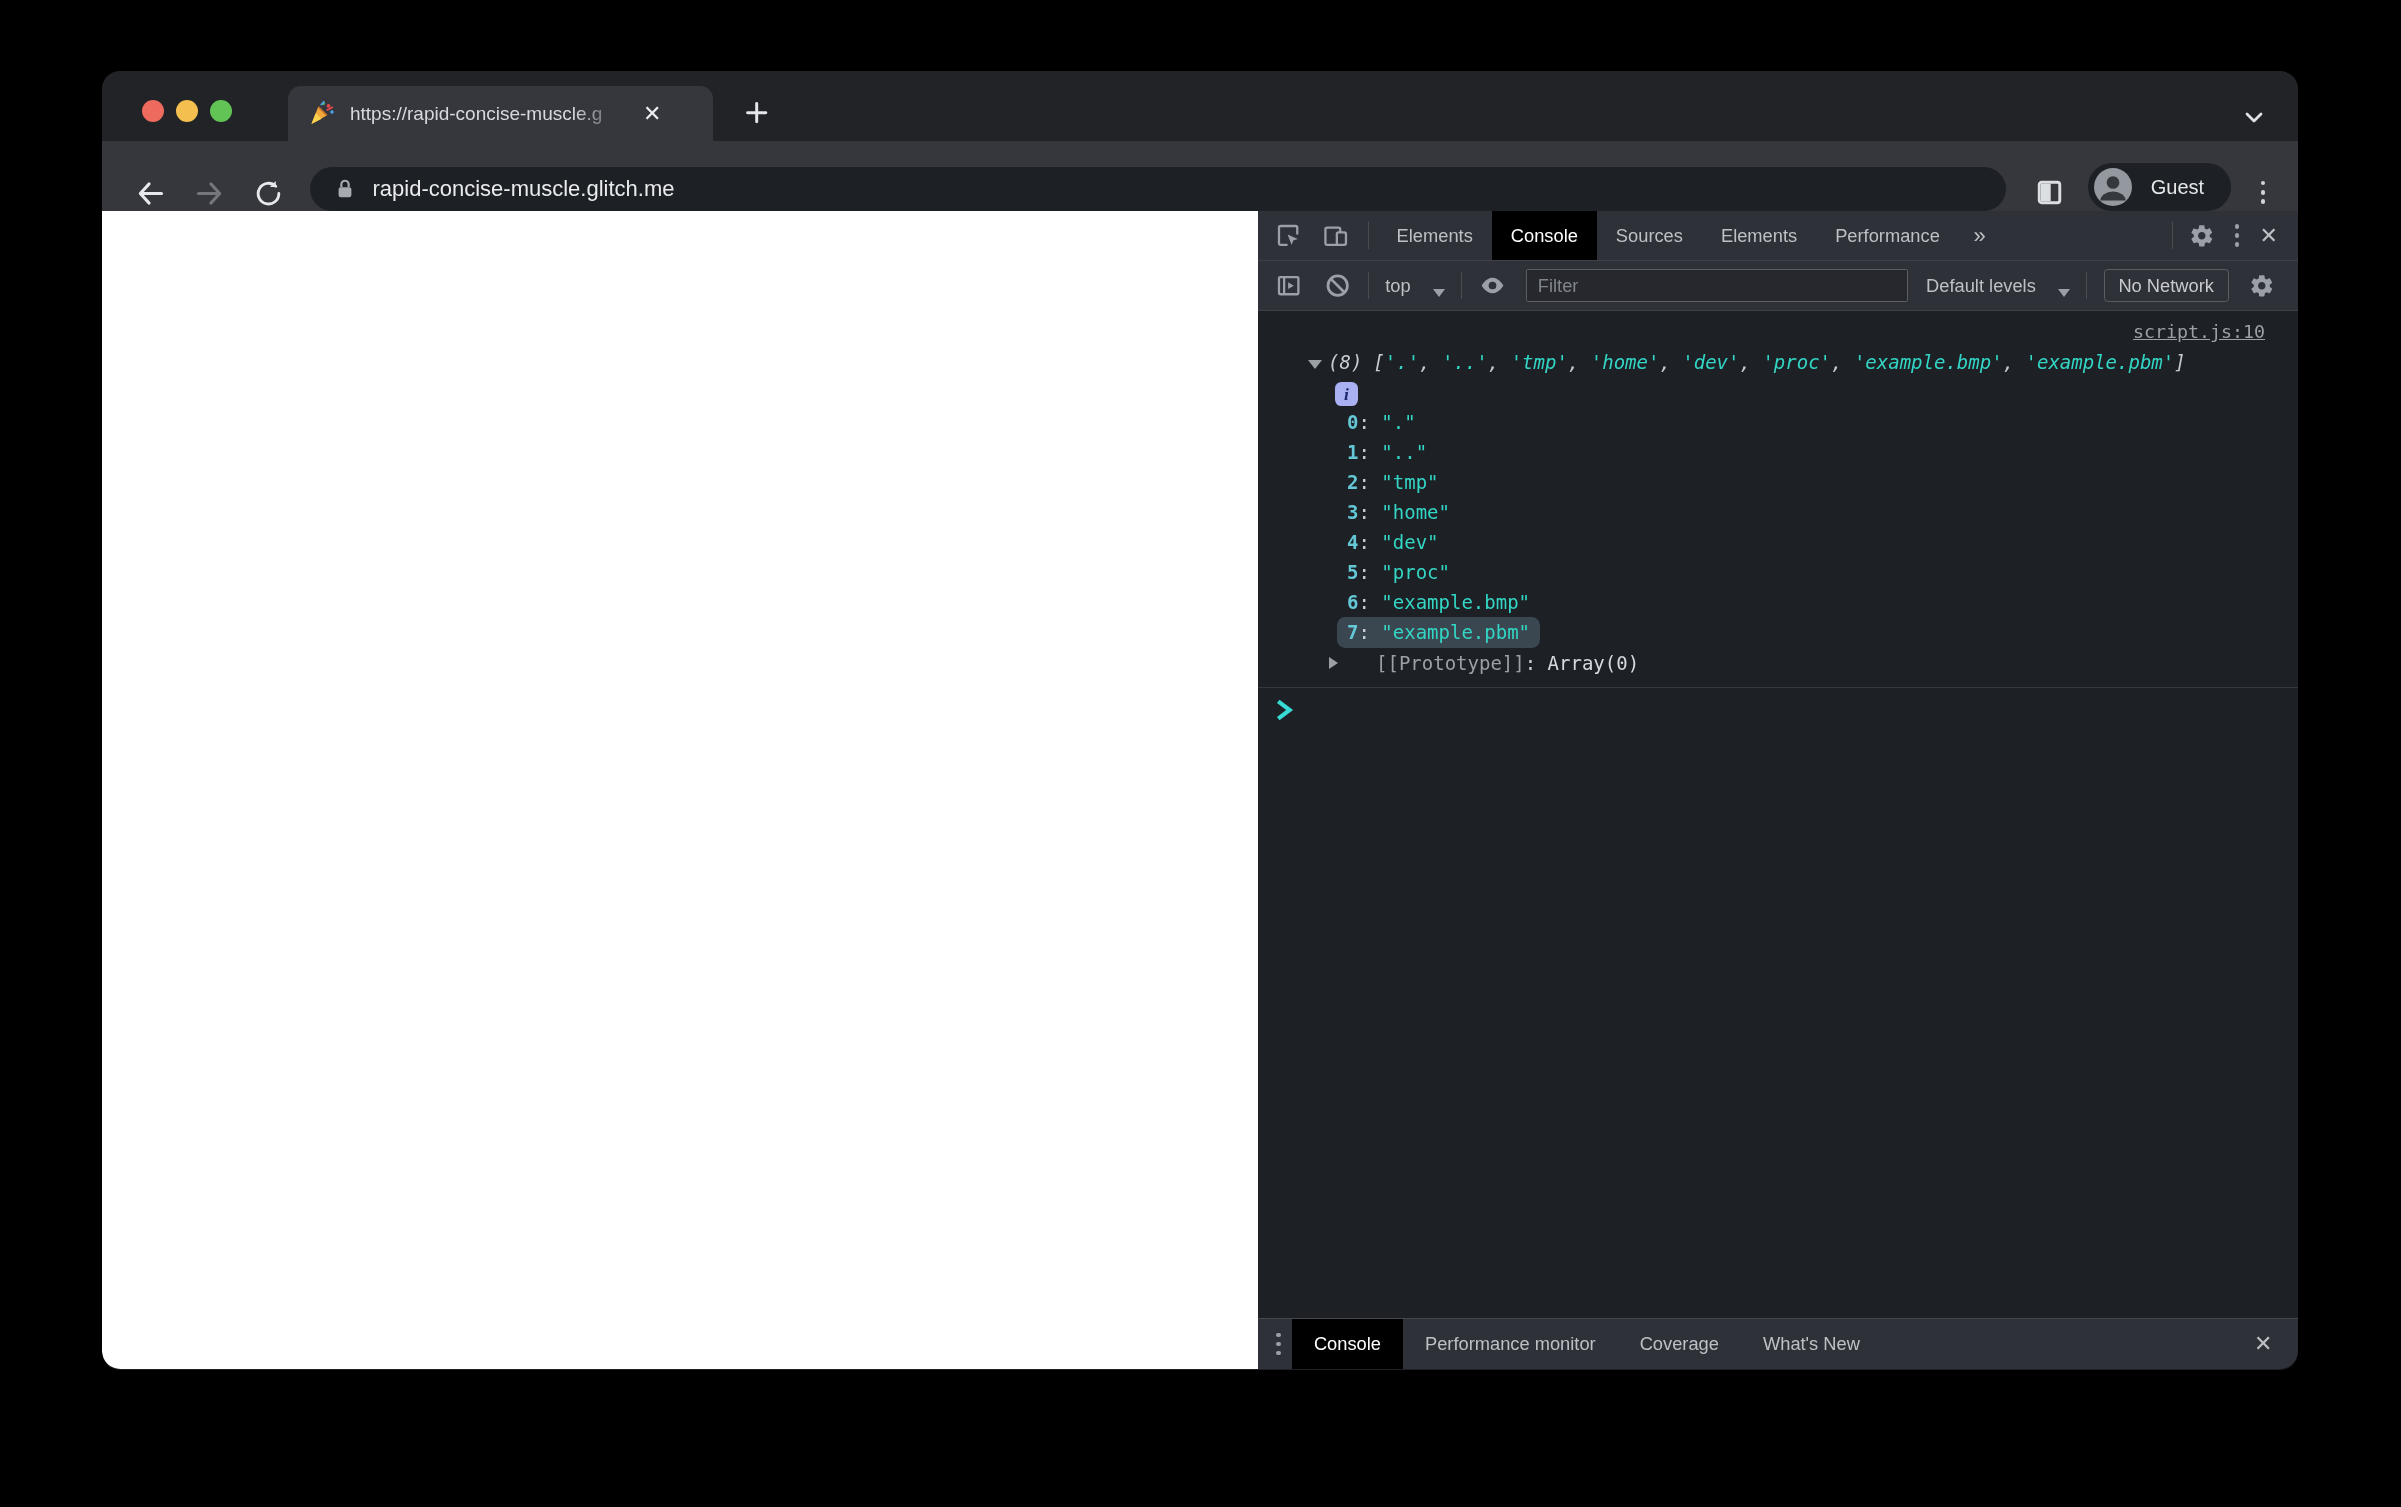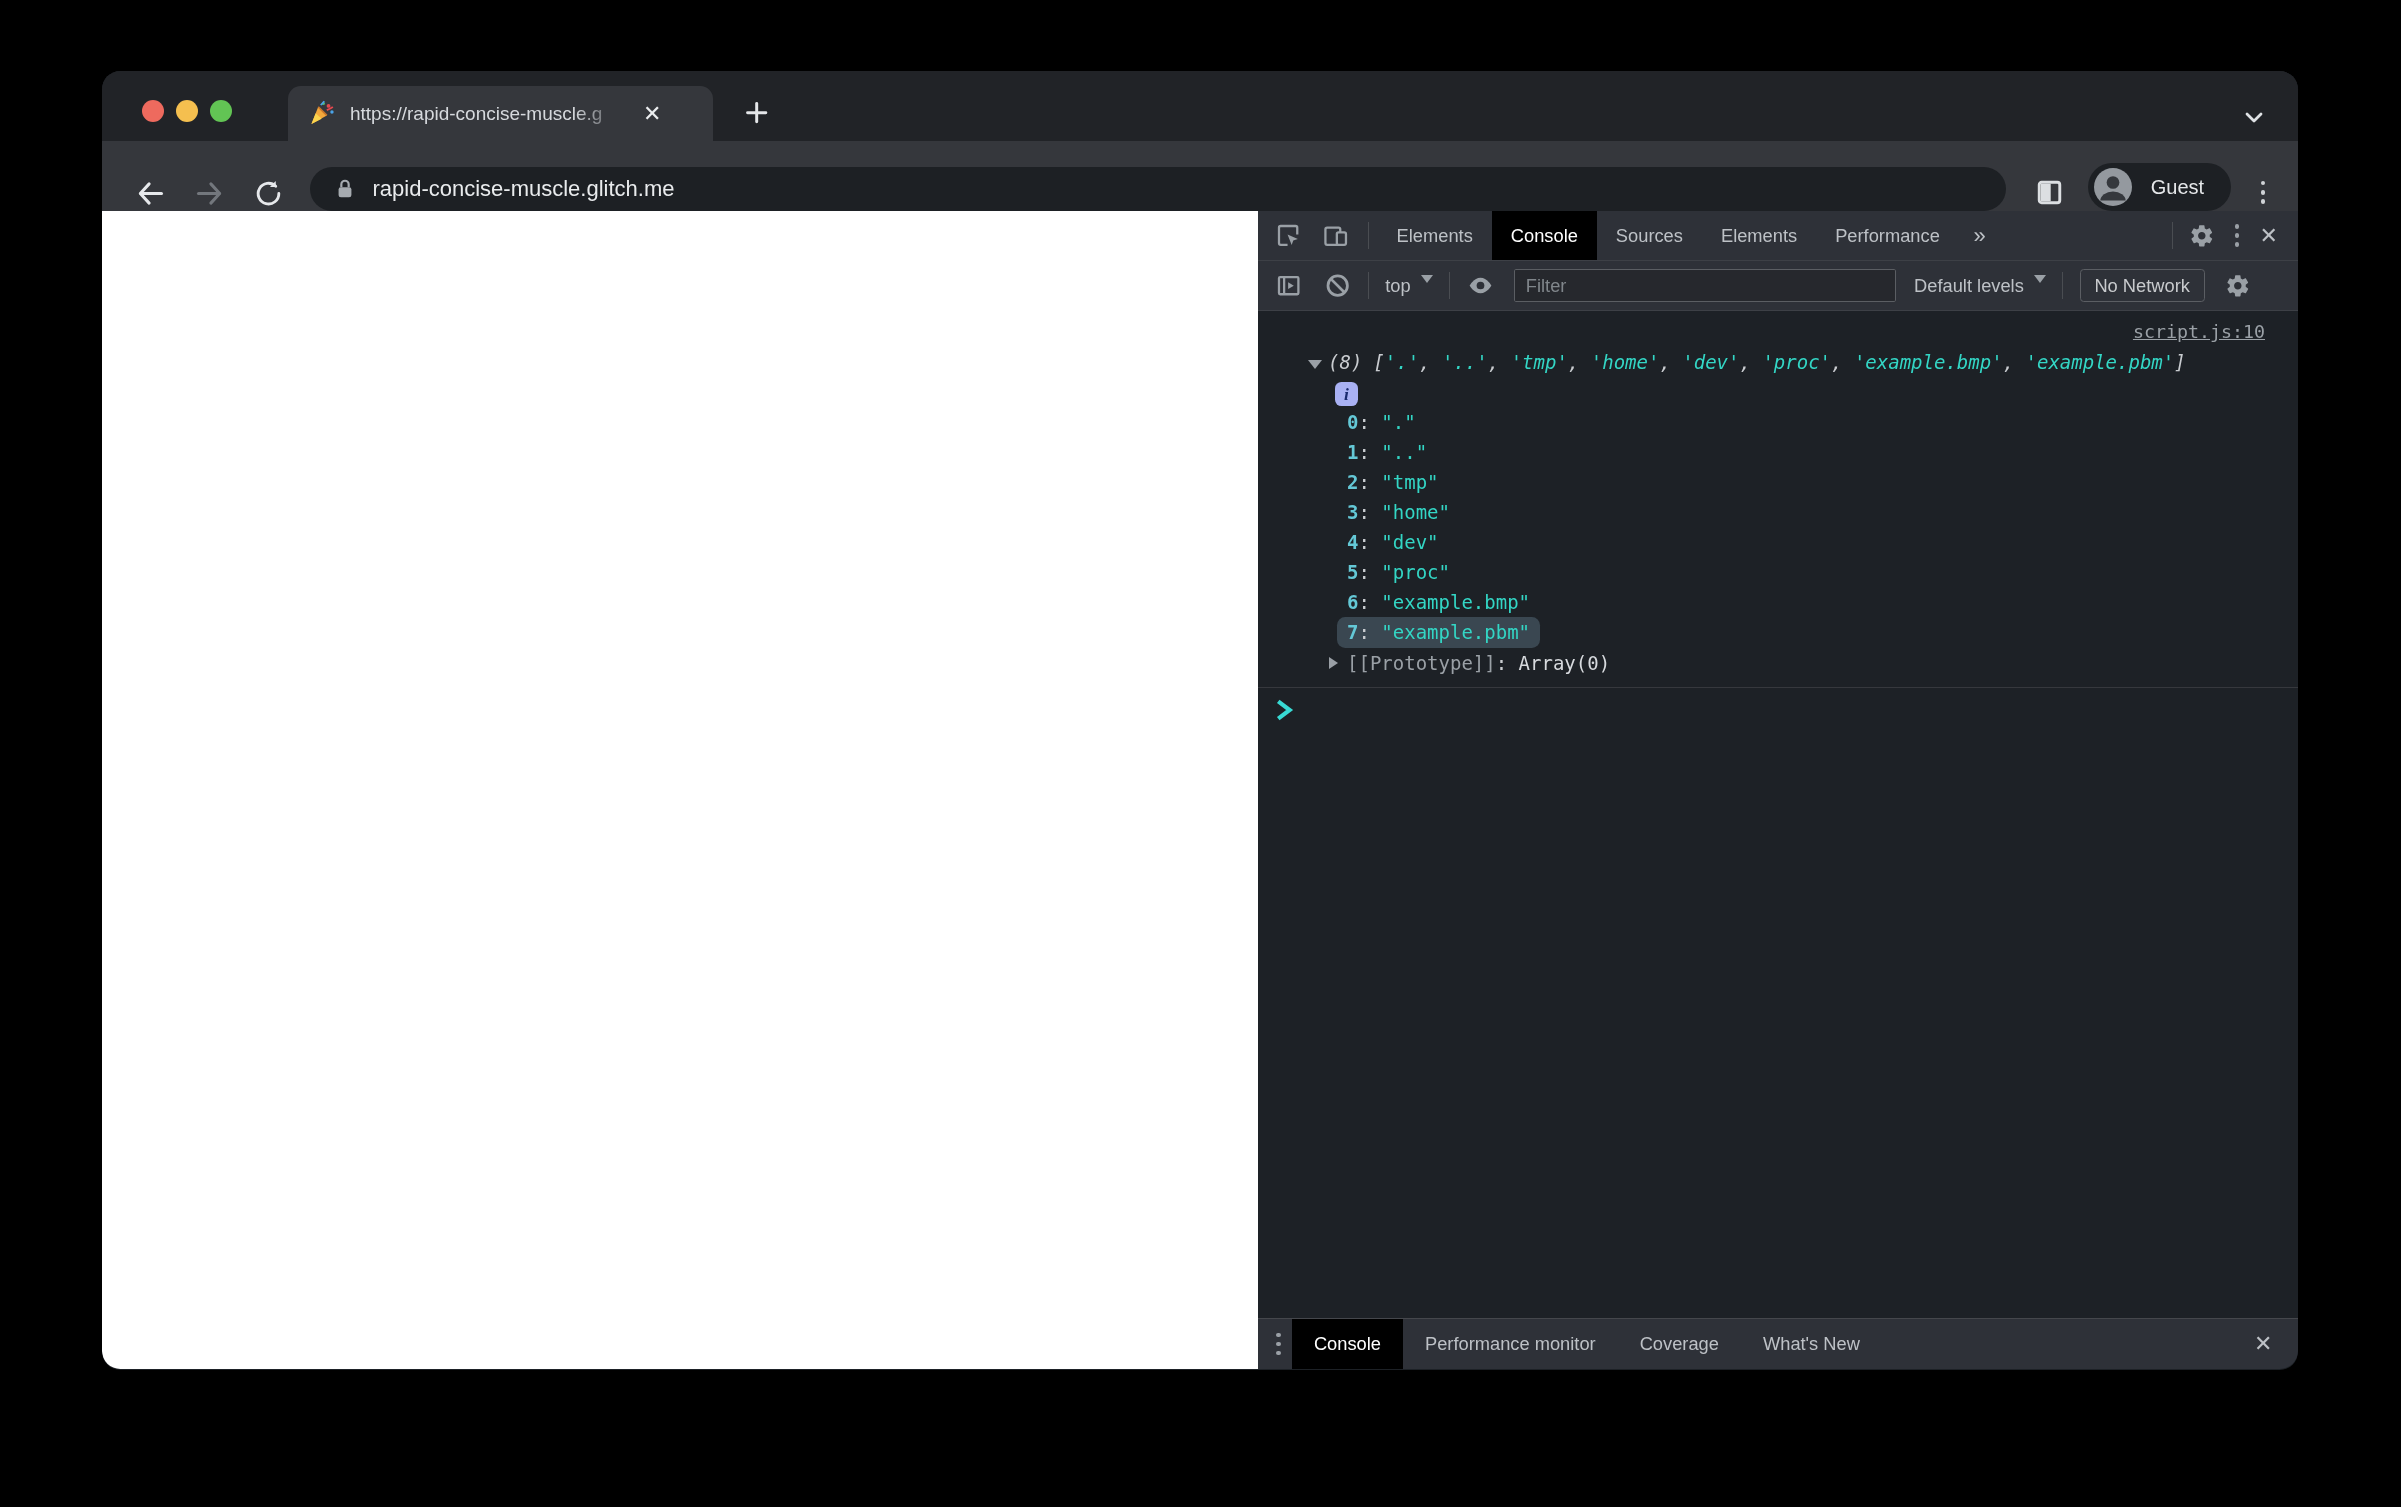--- a/index.html
+++ b/index.html
@@ -80,21 +80,21 @@
   .dt-toolbar{border-bottom:0.9px solid #3d4046;}
   .vdiv{width:0.9px;height:27.4px;background:#4a4d52;flex:none;}
   .dt-icon{flex:none;display:flex;align-items:center;justify-content:center;color:#9aa0a6;}
   .dt-tab{height:49px;display:flex;align-items:center;padding:0 19px;flex:none;white-space:nowrap;}
   .dt-tab.active{background:#000;color:#fff;}
   .more-tabs{padding:0 14.6px;font-size:22px;color:#bdc1c6;}
   .dt-close{padding:0 9.1px;font-size:22px;color:#bdc1c6;}
   .dt-kebab{padding:0 11px;}
   .dt-kebab i{background:#9aa0a6;}
   
-  .ctx{display:flex;align-items:flex-start;gap:10px;flex:none;color:#bdc1c6;}
+  .ctx{display:flex;align-items:flex-end;gap:22px;flex:none;color:#bdc1c6;}
   .caret{width:0;height:0;border-left:6.4px solid transparent;border-right:6.4px solid transparent;
     border-top:8.2px solid #9aa0a6;display:inline-block;}
   .filter-input{
     margin-left:18.3px;width:358px;height:31px;background:#26282d;border:0.9px solid #5b5e63;
     border-radius:1.8px;color:#d5d8dc;font-size:18.3px;padding:0 11px;outline:none;flex:none;
     font-family:"Liberation Sans", sans-serif;
   }
   .filter-input::placeholder{color:#80868b;}
   .no-issues{
     flex:none;border:0.9px solid #5b5e63;border-radius:3.7px;padding:4.6px 13.7px;color:#c8cacd;white-space:nowrap;
@@ -116,21 +116,21 @@
     display:inline-flex;width:23px;height:24px;align-items:center;justify-content:center;
     background:#a9b1f3;color:#1a2a6e;border-radius:6.4px;
     font:italic bold 17.4px "Liberation Serif", serif;
   }
   .entry{padding-left:89px;line-height:30px;white-space:nowrap;}
   .idx{color:#64c8d6;font-weight:bold;}
   .val{color:#33d6c5;}
   .hl{display:inline-block;background:#3a4751;border-radius:8.2px;padding:0px 10px 1.8px;margin-left:-10px;}
   .len-key{color:#4fa39d;font-weight:bold;}
   .num{color:#a089ec;}
-  .proto-row{padding-left:89px;line-height:30px;position:relative;color:#9aa0a6;white-space:nowrap;}
+  .proto-row{padding-left:118px;line-height:30px;position:relative;color:#9aa0a6;white-space:nowrap;}
   .tri-right{position:absolute;left:71px;top:9.1px;width:0;height:0;
     border-top:6.4px solid transparent;border-bottom:6.4px solid transparent;border-left:9.1px solid #9aa0a6;}
   .proto-val{color:#d7dade;}
   .console-divider{margin-top:9.1px;border-top:0.9px solid #36383d;}
   .prompt-row{padding:11px 0 0 18.3px;}
   .prompt-row svg{color:#38dad4;}
   
   .dt-drawer{height:50px;background:#2e3138;border-top:0.9px solid #45474c;display:flex;align-items:center;
     color:#bdc1c6;font-size:18.3px;flex:none;border-radius:0 0 18.3px 0;}
   .drawer-tab{height:50px;display:flex;align-items:center;padding:0 22px;flex:none;white-space:nowrap;}

